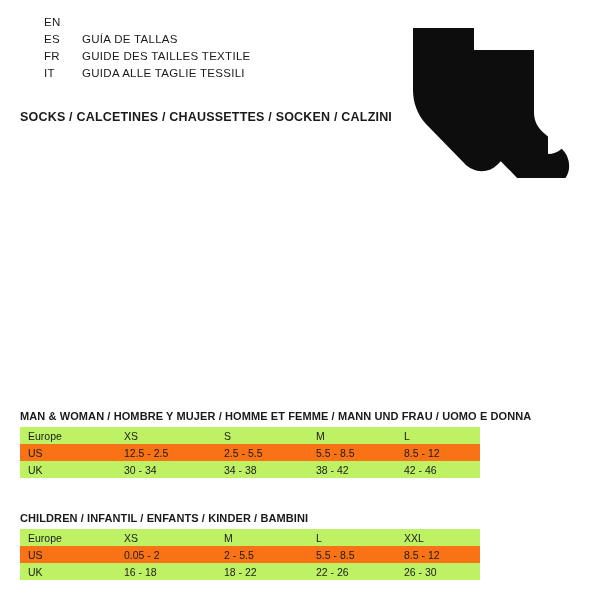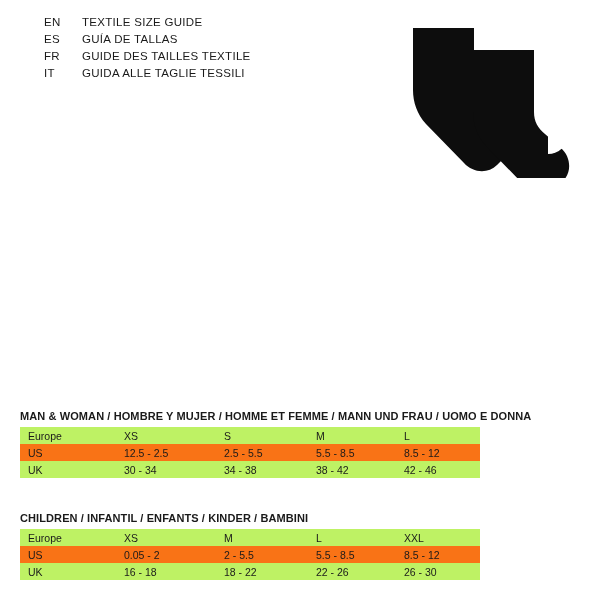--- a/index.html
+++ b/index.html
@@ -106,36 +106,36 @@
   table.size-table col.c4 { width: 84px; }
 </style>
 </head>
 <body>
 
 <div class="page">
 
   <div class="lang-block">
     <div class="lang-row">
       <span class="lang-code">EN</span>
-      <span class="lang-text">TEXTILE SIZE GUIDE</span>
     </div>
     <div class="lang-row">
       <span class="lang-code">ES</span>
       <span class="lang-text">GUÍA DE TALLAS</span>
     </div>
     <div class="lang-row">
       <span class="lang-code">FR</span>
       <span class="lang-text">GUIDE DES TAILLES TEXTILE</span>
     </div>
     <div class="lang-row">
       <span class="lang-code">IT</span>
       <span class="lang-text">GUIDA ALLE TAGLIE TESSILI</span>
     </div>
   </div>
 
+  <div class="subtitle">SOCKS / CALCETINES / CHAUSSETTES / SOCKEN / CALZINI</div>
 
   <div class="socks-art">
     <svg width="166" height="160" viewBox="0 0 166 160" xmlns="http://www.w3.org/2000/svg">
 
       <path d="M12 4 h50 v62 c0 10 4 16 11 22 l16 14 c10 9 11 24 2 33 l-6 6 c-9 9 -24 8 -33 -2 L14 100 C5 90 1 78 1 66 V4 Z" fill="#0d0d0d" transform="translate(8,6)"></path>
 
       <path d="M76 68 a20 20 0 0 1 20 20 a20 20 0 0 1 -20 20 Z" fill="#ffffff" transform="translate(8,6)"></path>
 
       <path d="M12 4 h50 v62 c0 10 4 16 11 22 l16 14 c10 9 11 24 2 33 l-6 6 c-9 9 -24 8 -33 -2 L14 100 C5 90 1 78 1 66 V4 Z" fill="#0d0d0d" transform="translate(68,28)"></path>
       <path d="M76 68 a20 20 0 0 1 20 20 a20 20 0 0 1 -20 20 Z" fill="#ffffff" transform="translate(68,28)"></path>

